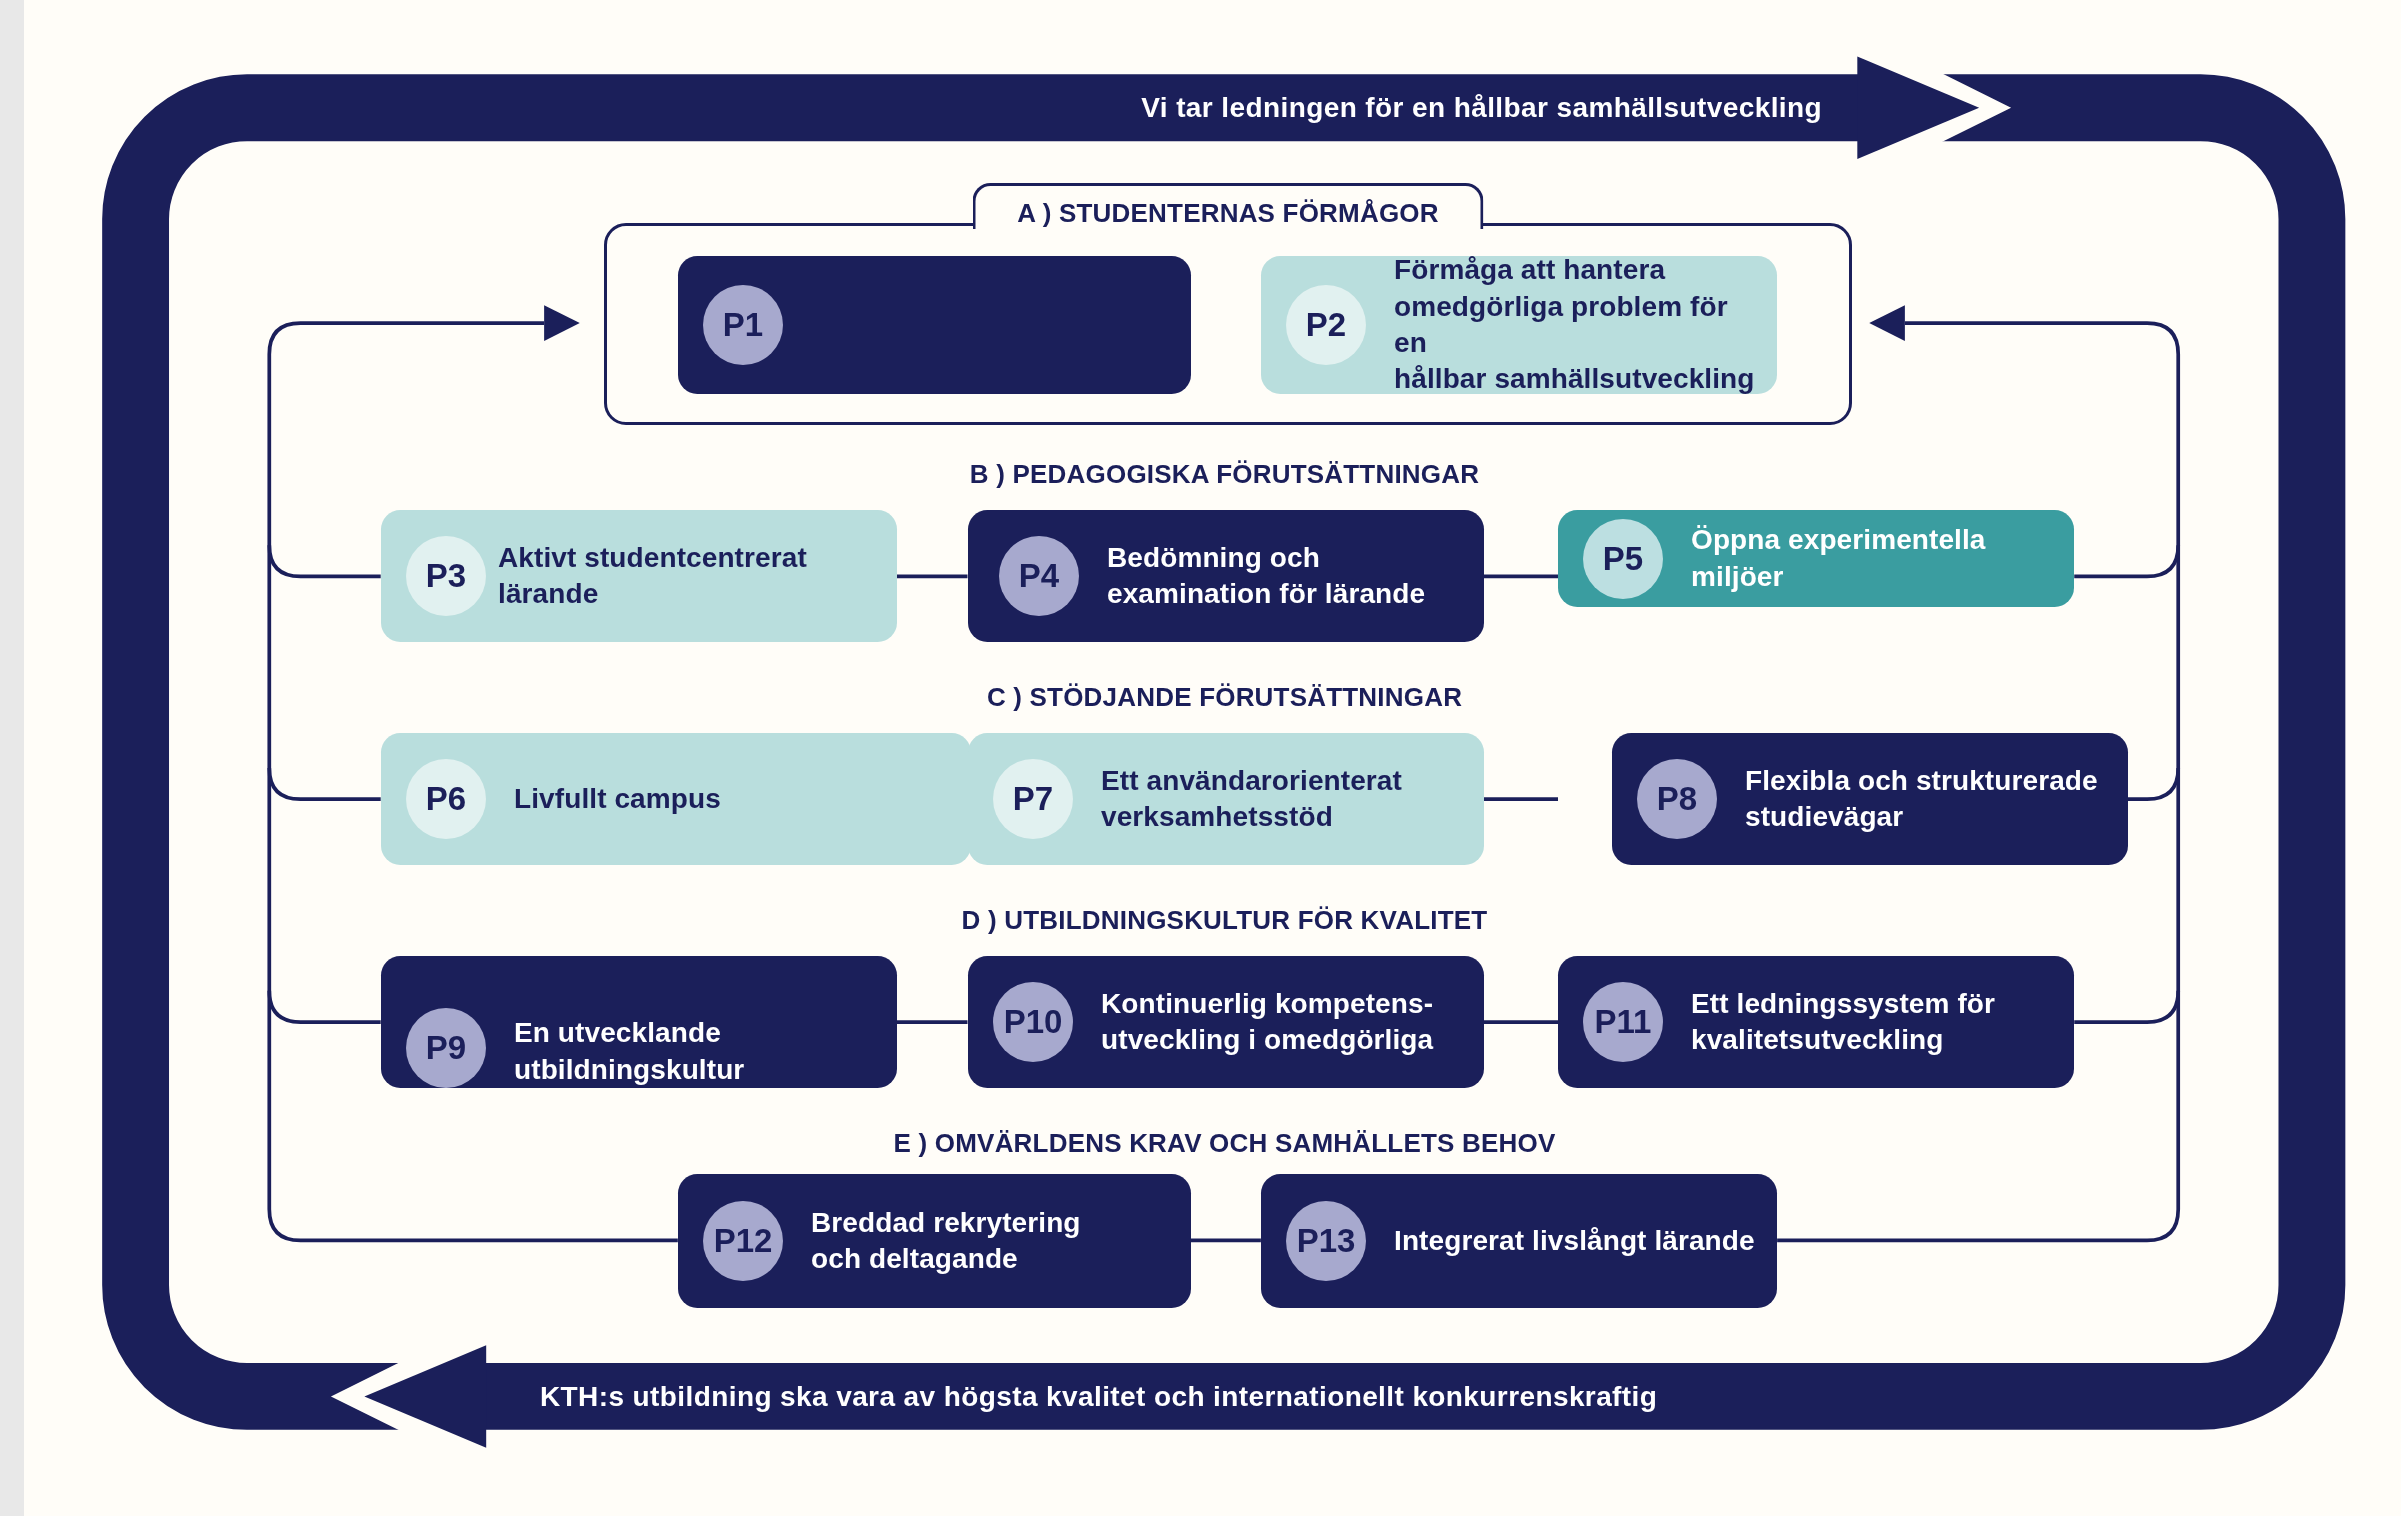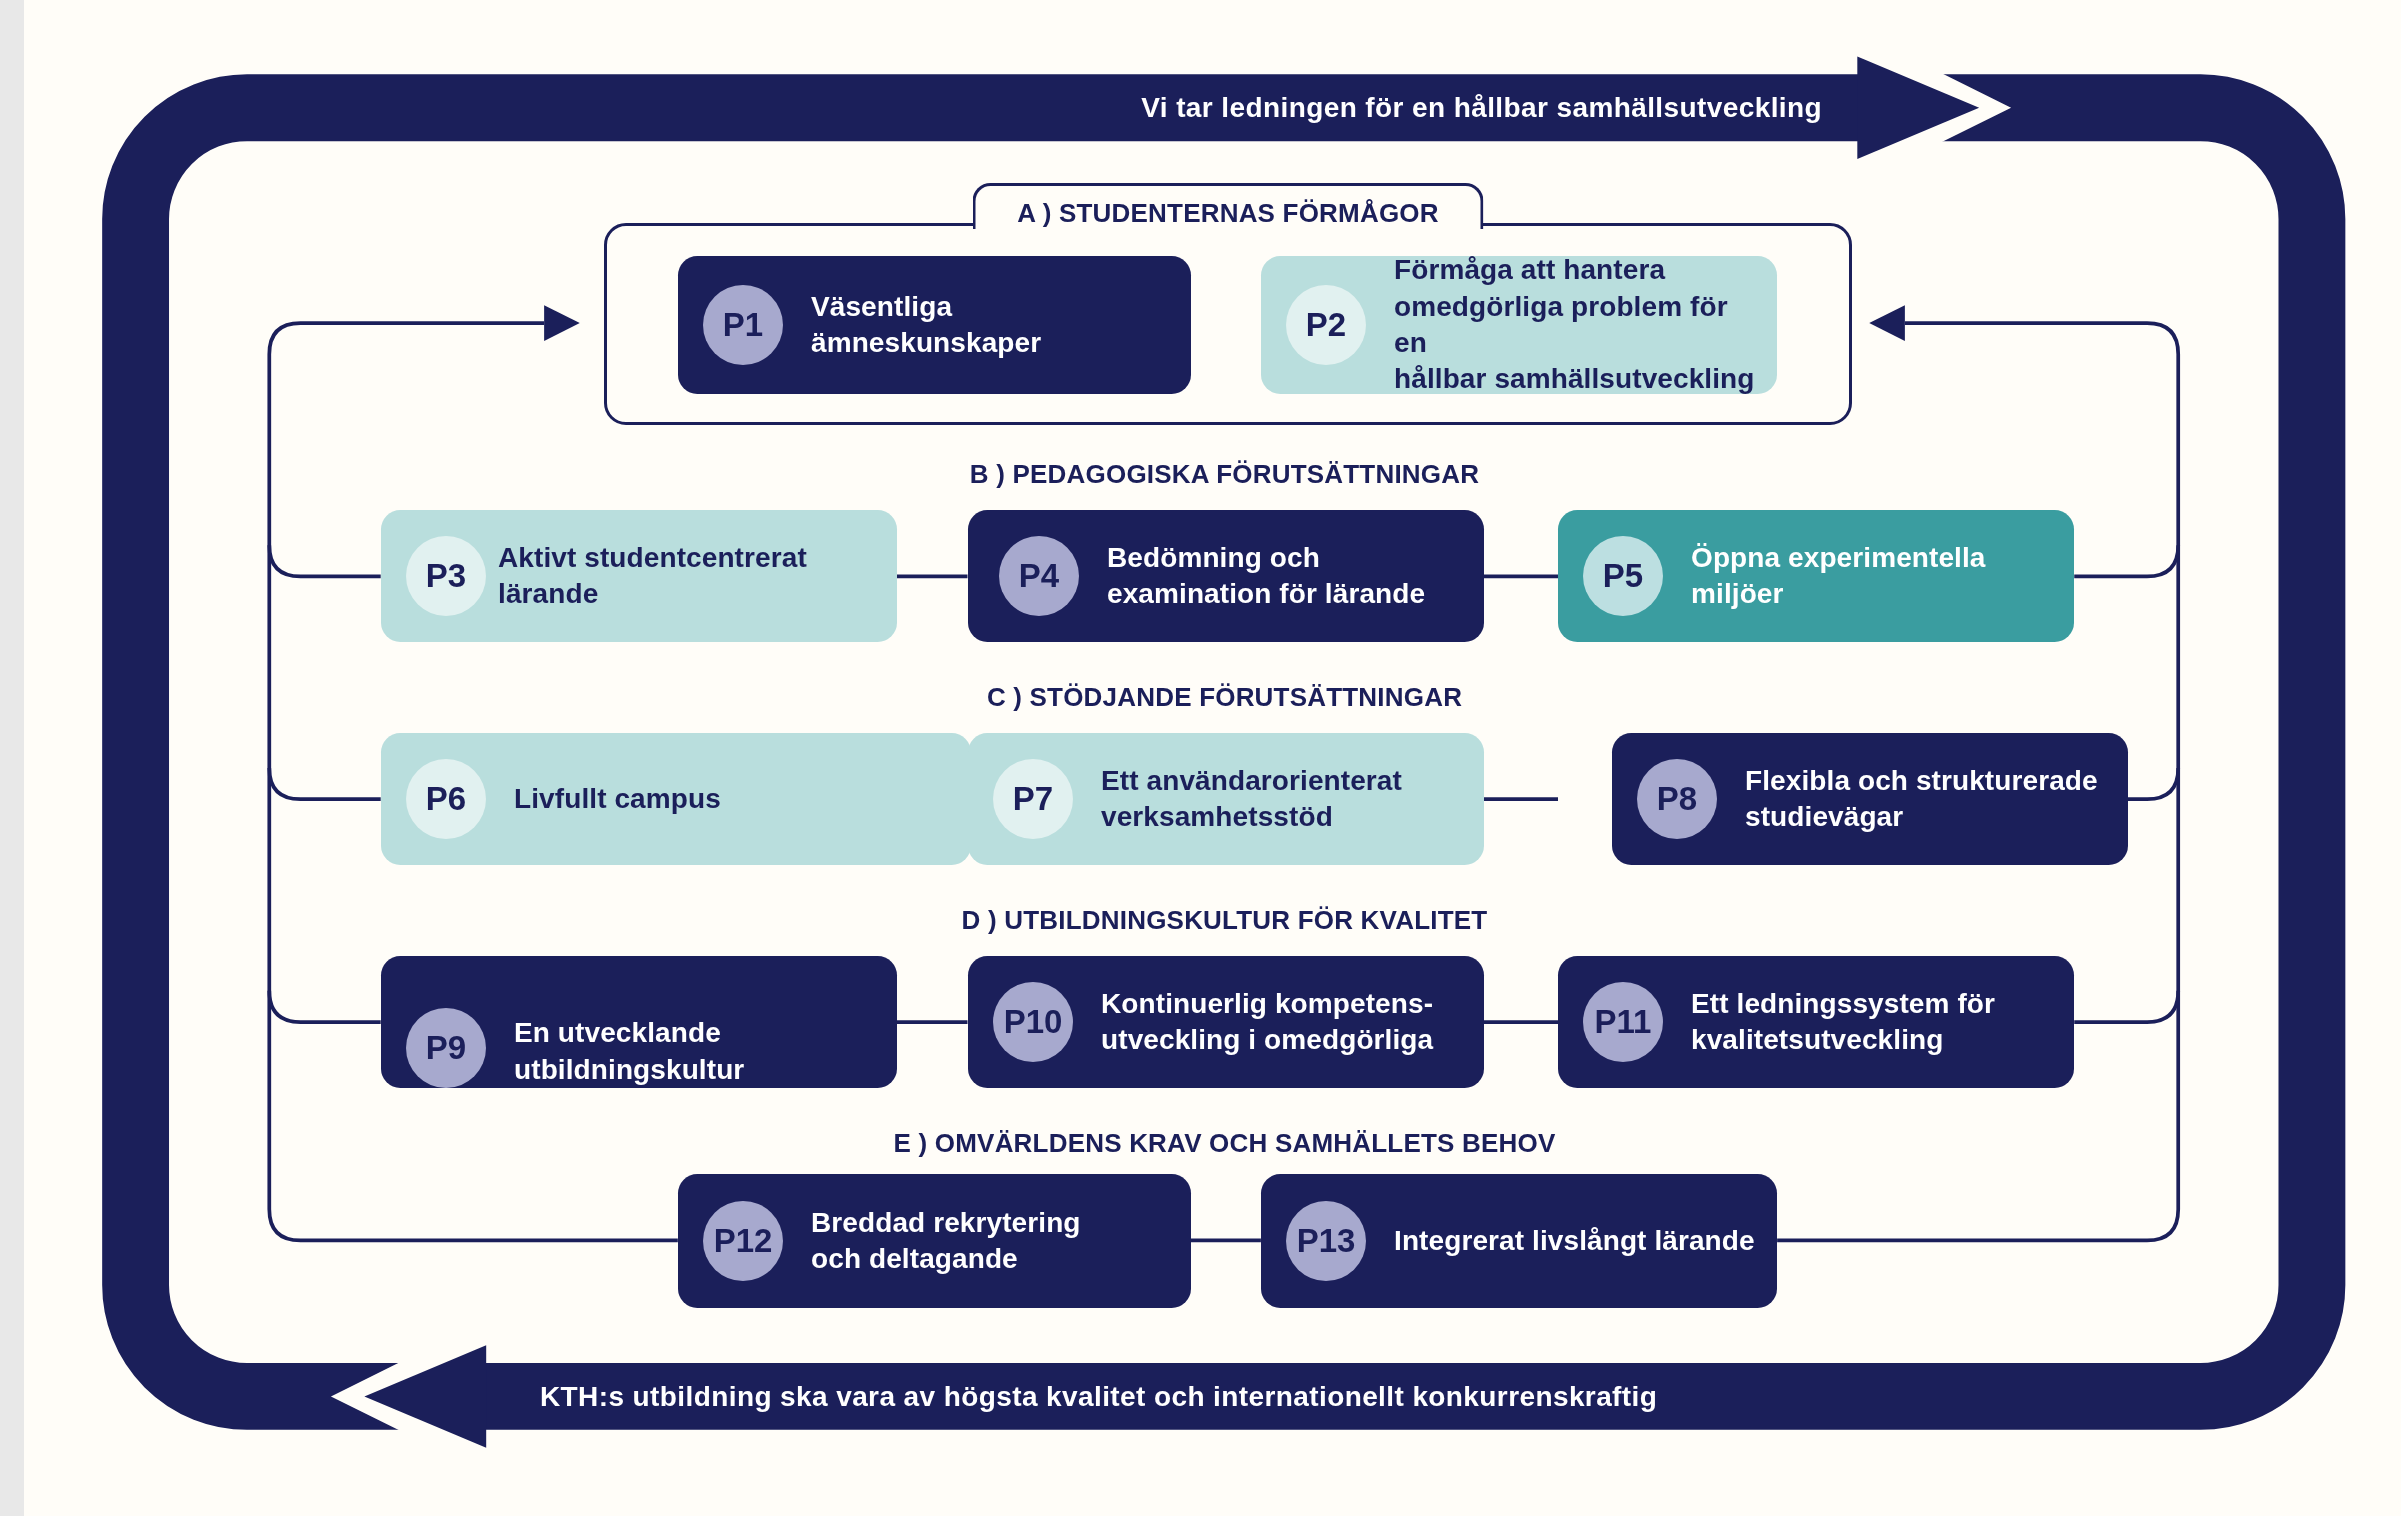--- a/index.html
+++ b/index.html
@@ -72,21 +72,21 @@
   .v-light .title{color:var(--navy);}
   .v-light .circle{background:var(--pale_circle);}
   .v-teal{background:var(--teal);}
   .v-teal .title{color:var(--text_on_dark);}
   .v-teal .circle{background:var(--teal_circle);}
 
   .b-p1{left:654px;  top:256px;  width:513px; height:138px;}
   .b-p2{left:1237px; top:256px;  width:516px; height:138px;}
   .b-p3{left:357px;  top:510px;  width:516px; height:132px;gap:12px;}
   .b-p4{left:944px; top:510px;  width:516px; height:132px;padding-left:31px;}
-  .b-p5{left:1534px; top:510px;  width:516px; height:132px;}
+  .b-p5{left:1534px; top:510px;  width:516px; height:97px;}
   .b-p6{left:357px;  top:733px;  width:590px; height:132px;}
   .b-p7{left:944px; top:733px;  width:516px; height:132px;}
   .b-p8{left:1588px; top:733px;  width:516px; height:132px;}
   .b-p9{left:357px;  top:956px; width:516px; height:132px;align-items:flex-end;}
   .b-p10{left:944px;top:956px; width:516px; height:132px;}
   .b-p11{left:1534px;top:956px; width:516px; height:132px;}
   .b-p12{left:654px; top:1174px; width:513px; height:134px;}
   .b-p13{left:1237px;top:1174px; width:516px; height:134px;}
 </style>
 </head>
@@ -134,22 +134,20 @@
     </div>
   </div>
 
   <div class="sec-heading floating h-b">B )  PEDAGOGISKA FÖRUTSÄTTNINGAR</div>
   <div class="sec-heading floating h-c">C )  STÖDJANDE FÖRUTSÄTTNINGAR</div>
   <div class="sec-heading floating h-d">D )  UTBILDNINGSKULTUR FÖR KVALITET</div>
   <div class="sec-heading floating h-e">E )  OMVÄRLDENS KRAV OCH SAMHÄLLETS BEHOV</div>
 
   <div class="pbox v-navy b-p1">
     <div class="circle">P1</div>
-    <div class="title">Väsentliga
-ämneskunskaper</div>
   </div>
   <div class="pbox v-light b-p2">
     <div class="circle">P2</div>
     <div class="title">Förmåga att hantera
 omedgörliga problem för en
 hållbar samhällsutveckling</div>
   </div>
   <div class="pbox v-light b-p3">
     <div class="circle">P3</div>
     <div class="title">Aktivt studentcentrerat

